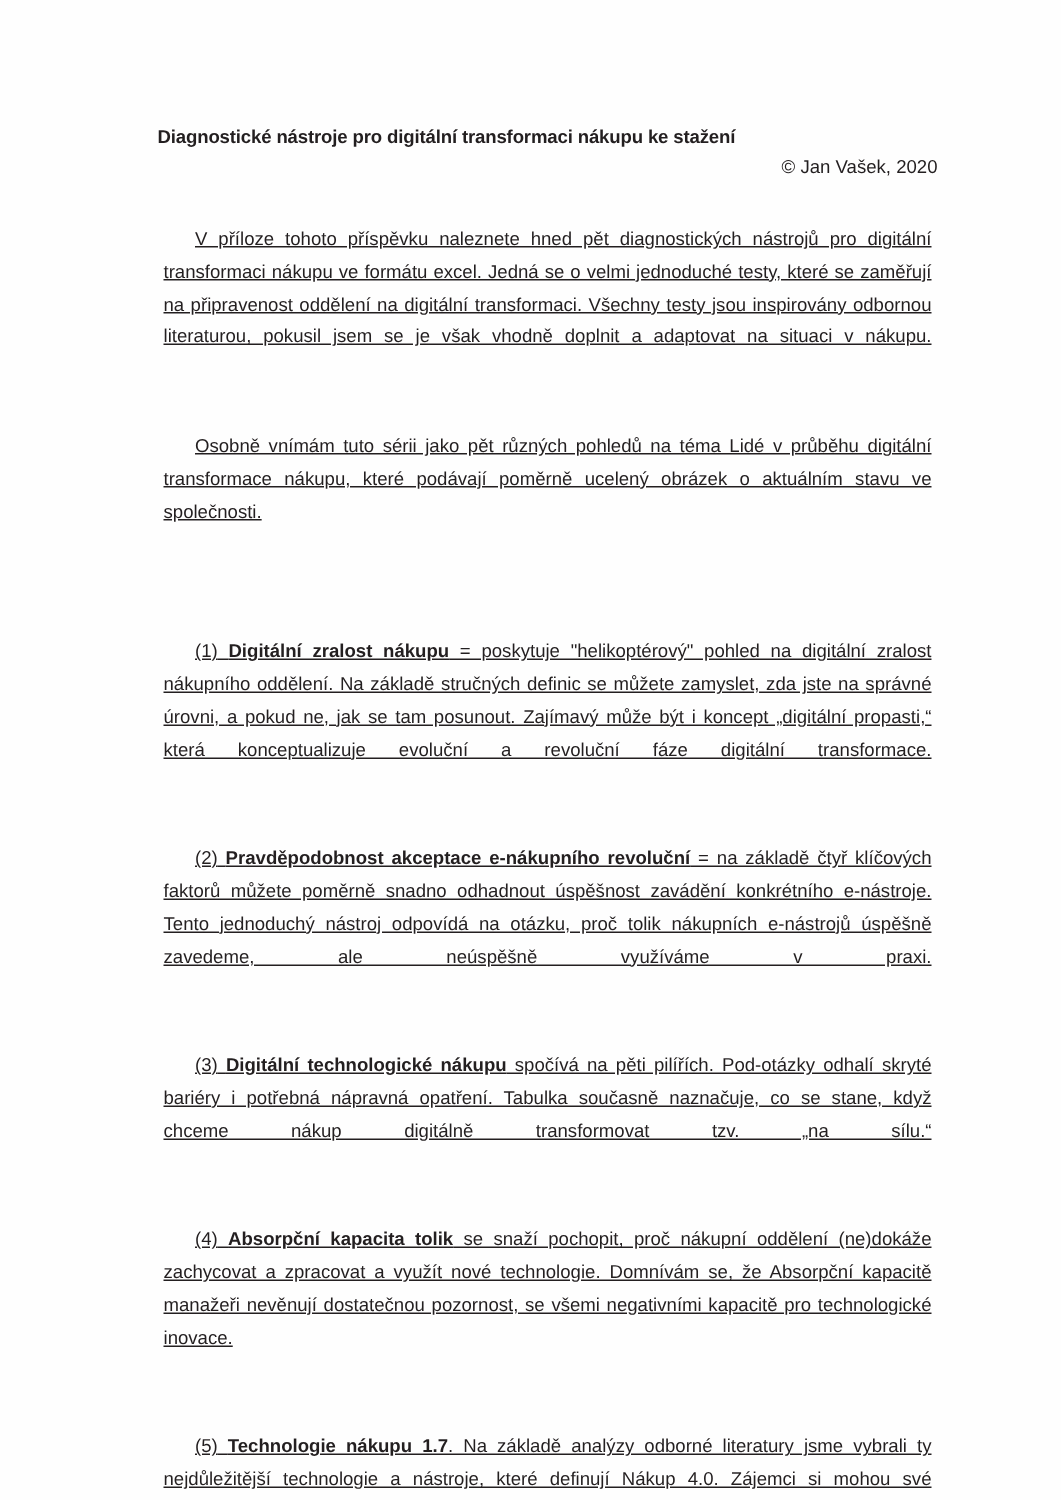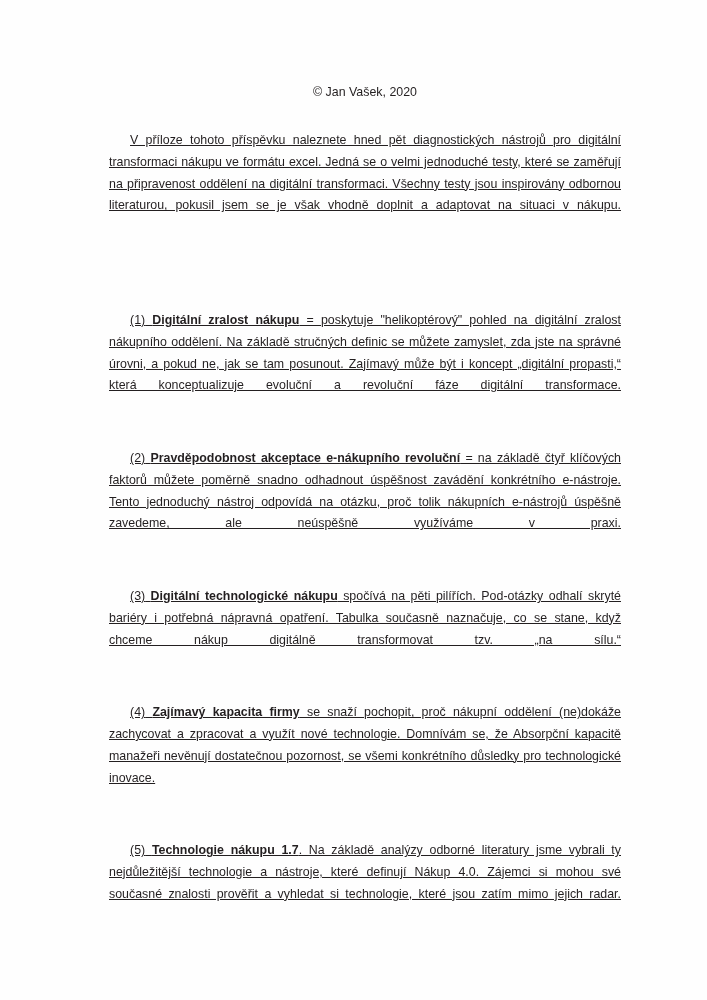--- a/index.html
+++ b/index.html
@@ -41,21 +41,21 @@
     margin: 0;
     text-align: left;
     white-space: nowrap;
   }
 
   .doc-byline {
     font-size: 12.4px;
     font-weight: normal;
     line-height: 20px;
     margin: 0;
-    text-align: center;
+    text-align: right;
   }
 
   .para {
     font-size: 12.4px;
     line-height: 21.8px;
     margin: 4px;
     text-align: justify;
     text-justify: inter-word;
     text-indent: 21px;
     hyphens: none;
@@ -75,47 +75,49 @@
     display: inline-block;
     width: 100%;
   }
 </style>
 </head>
 <body>
 
 <div id="page">
   <div id="content">
 
+    <h1 class="doc-title">Diagnostické nástroje pro digitální transformaci nákupu ke stažení</h1>
 
     <p class="doc-byline">© Jan Vašek, 2020</p>
 
     <div class="gap-title"></div>
 
     <p class="para">V příloze tohoto příspěvku naleznete hned pět diagnostických nástrojů pro digitální transformaci nákupu ve formátu excel. Jedná se o velmi jednoduché testy, které se zaměřují na připravenost oddělení na digitální transformaci. Všechny testy jsou inspirovány odbornou literaturou, pokusil jsem se je však vhodně doplnit a adaptovat na situaci v nákupu.</p>
 
     <div class="gap-para"></div>
 
+    <p class="para">Osobně vnímám tuto sérii jako pět různých pohledů na téma Lidé v průběhu digitální transformace nákupu, které podávají poměrně ucelený obrázek o aktuálním stavu ve společnosti.</p>
 
     <div class="gap-para"></div>
 
 
     <div class="gap-small"></div>
 
     <p class="para"><span>(1)</span><span>&nbsp;</span><span class="bold">Digitální zralost nákupu</span><span> = poskytuje "helikoptérový" pohled na digitální zralost nákupního oddělení. Na základě stručných definic se můžete zamyslet, zda jste na správné úrovni, a pokud ne, jak se tam posunout. Zajímavý může být i koncept „digitální propasti,“ která konceptualizuje evoluční a revoluční fáze digitální transformace.</span></p>
 
     <div class="gap-small"></div>
 
     <p class="para"><span>(2)</span><span>&nbsp;</span><span class="bold">Pravděpodobnost akceptace e-nákupního revoluční</span><span> = na základě čtyř klíčových faktorů můžete poměrně snadno odhadnout úspěšnost zavádění konkrétního e-nástroje. Tento jednoduchý nástroj odpovídá na otázku, proč tolik nákupních e-nástrojů úspěšně zavedeme, ale neúspěšně využíváme v praxi.</span></p>
 
     <div class="gap-small"></div>
 
     <p class="para"><span>(3)</span><span>&nbsp;</span><span class="bold">Digitální technologické nákupu</span><span> spočívá na pěti pilířích. Pod-otázky odhalí skryté bariéry i potřebná nápravná opatření. Tabulka současně naznačuje, co se stane, když chceme nákup digitálně transformovat tzv. „na sílu.“</span></p>
 
     <div class="gap-small"></div>
 
-    <p class="para"><span>(4)</span><span>&nbsp;</span><span class="bold">Zajímavý kapacita firmy</span><span> se snaží pochopit, proč nákupní oddělení (ne)dokáže zachycovat a zpracovat a využít nové technologie. Domnívám se, že Absorpční kapacitě manažeři nevěnují dostatečnou pozornost, se všemi konkrétního důsledky pro technologické inovace.</span></p>
+    <p class="para"><span>(4)</span><span>&nbsp;</span><span class="bold">Absorpční kapacita tolik</span><span> se snaží pochopit, proč nákupní oddělení (ne)dokáže zachycovat a zpracovat a využít nové technologie. Domnívám se, že Absorpční kapacitě manažeři nevěnují dostatečnou pozornost, se všemi negativními kapacitě pro technologické inovace.</span></p>
 
     <div class="gap-small"></div>
 
     <p class="para"><span>(5)</span><span>&nbsp;</span><span class="bold">Technologie nákupu 1.7</span><span>. Na základě analýzy odborné literatury jsme vybrali ty nejdůležitější technologie a nástroje, které definují Nákup 4.0. Zájemci si mohou své současné znalosti prověřit a vyhledat si technologie, které jsou zatím mimo jejich radar.</span></p>
 
   </div>
 </div>
 
 </body></html>

